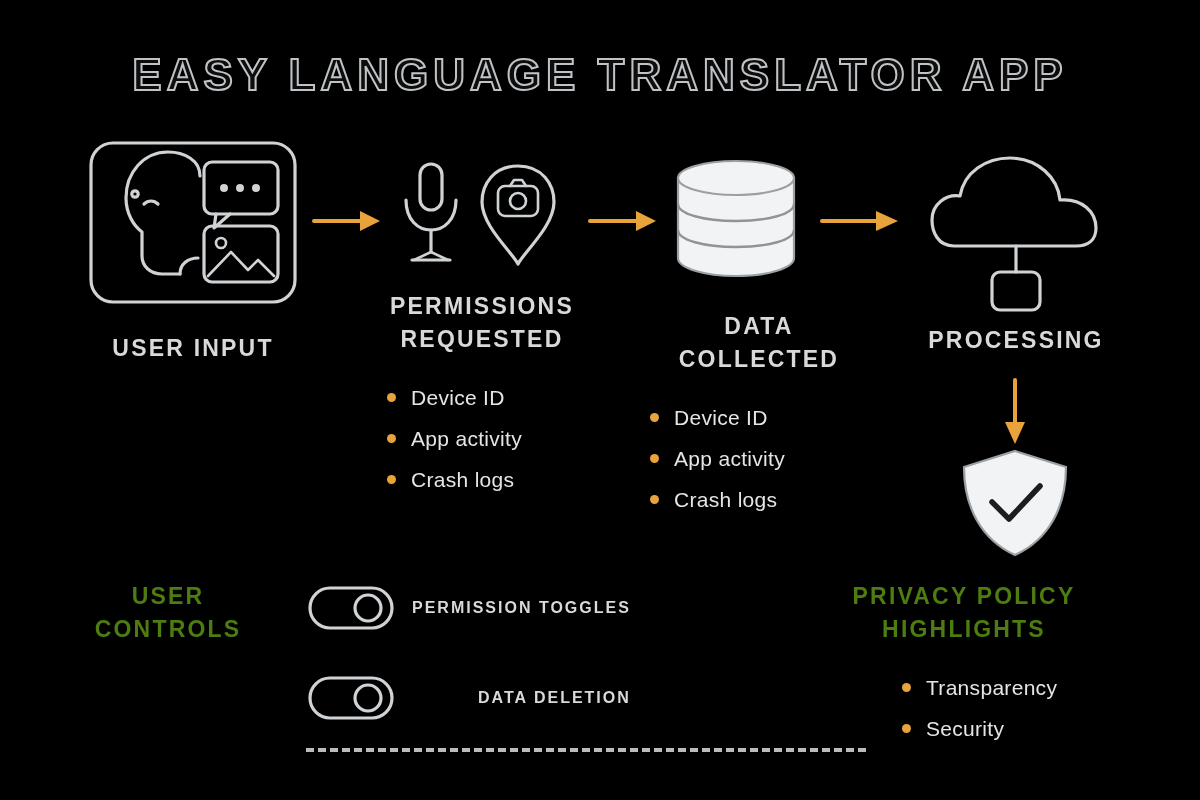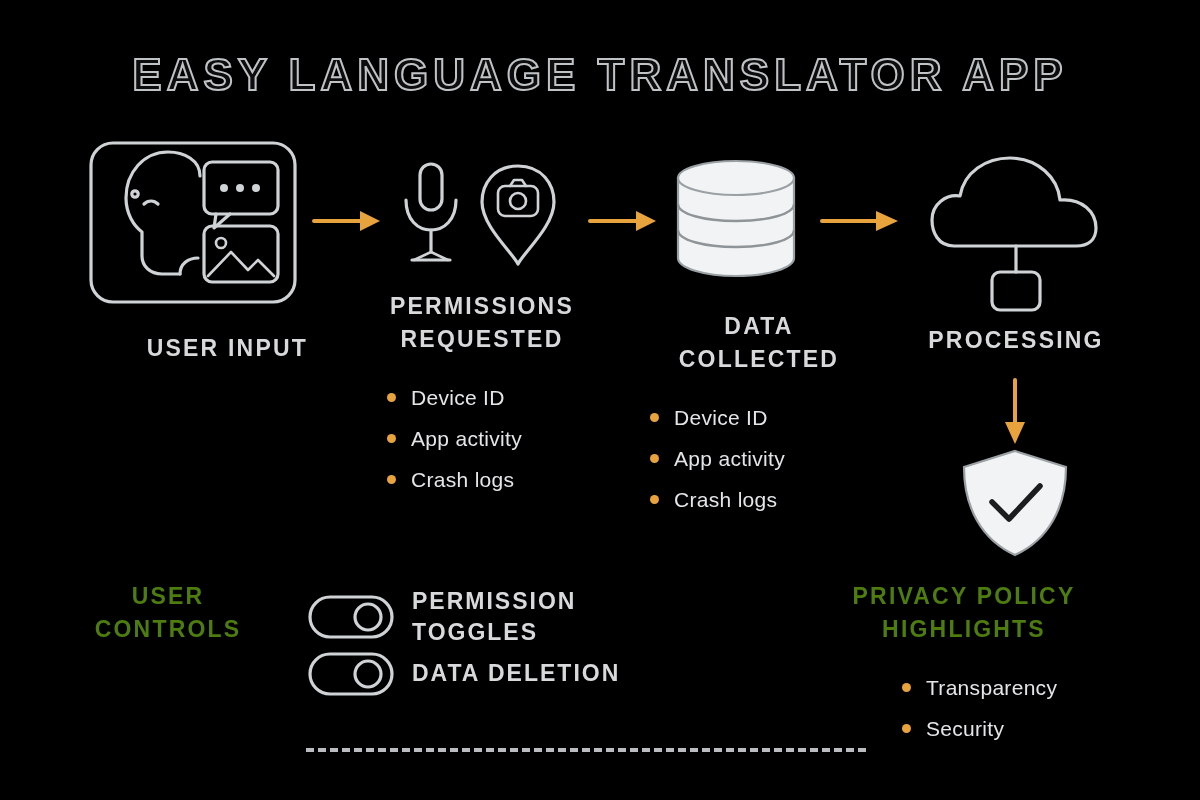--- a/index.html
+++ b/index.html
@@ -79,21 +79,21 @@
     border-radius: 50%;
     background: #e8a33d;
   }
 
   .toggle-row {
     display: flex;
     align-items: center;
     gap: 18px;
   }
   .toggle-text {
-    font-size: 23px;
+    font-size: 16px;
     font-weight: bold;
     letter-spacing: 2px;
     line-height: 1.35;
     color: #d7d9db;
     text-transform: uppercase;
   }
   svg { display: block; overflow: visible; }
   .ln { fill: none; stroke: #cfd3d6; stroke-width: 3.2; stroke-linecap: round; stroke-linejoin: round; }
   .ln-thin { fill: none; stroke: #cfd3d6; stroke-width: 2.6; stroke-linecap: round; stroke-linejoin: round; }
   .fill-w { fill: #f2f3f4; stroke: #9aa0a4; stroke-width: 2.2; }
@@ -129,21 +129,21 @@
         <circle cx="168" cy="48" r="4" fill="#cfd3d6"></circle>
       </g>
 
       <g>
         <rect class="ln" x="116" y="86" width="74" height="56" rx="8" ry="8"></rect>
         <circle class="ln-thin" cx="133" cy="103" r="5"></circle>
         <path class="ln-thin" d="M120 136 L143 112 L160 130 L170 120 L186 136"></path>
       </g>
     </svg>
   </div>
-  <div class="abs step-label" style="left:78px; top:332px; width:230px;text-align:right;">USER INPUT</div>
+  <div class="abs step-label" style="left:78px; top:332px; width:230px;">USER INPUT</div>
 
   <div class="abs" style="left:312px; top:205px; width:70px; height:32px;">
     <svg width="70" height="32" viewBox="0 0 70 32">
       <path class="arrow" d="M2 16 L50 16"></path>
       <path class="arrow-head" d="M48 6 L68 16 L48 26 Z"></path>
     </svg>
   </div>
 
   <div class="abs" style="left:390px; top:160px; width:180px; height:115px;">
     <svg width="180" height="115" viewBox="0 0 180 115">
@@ -234,21 +234,21 @@
   <div class="abs toggle-row" style="left:308px; top:586px; width:420px;">
     <div>
       <svg width="86" height="44" viewBox="0 0 86 44">
         <rect class="ln" x="2" y="2" width="82" height="40" rx="20" ry="20"></rect>
         <circle class="ln" cx="60" cy="22" r="13"></circle>
       </svg>
     </div>
     <div class="toggle-text" style="width:230px;">PERMISSION TOGGLES</div>
   </div>
 
-  <div class="abs toggle-row" style="left:308px; top:652px; width:420px;">
+  <div class="abs toggle-row" style="left:308px; top:676px; width:420px;justify-content:space-between;">
     <div>
       <svg width="86" height="44" viewBox="0 0 86 44">
         <rect class="ln" x="2" y="2" width="82" height="40" rx="20" ry="20"></rect>
         <circle class="ln" cx="60" cy="22" r="13"></circle>
       </svg>
     </div>
     <div class="toggle-text" style="width:250px;">DATA DELETION</div>
   </div>
 
   <div class="abs dashed" style="left:306px; top:748px; width:560px;"></div>

